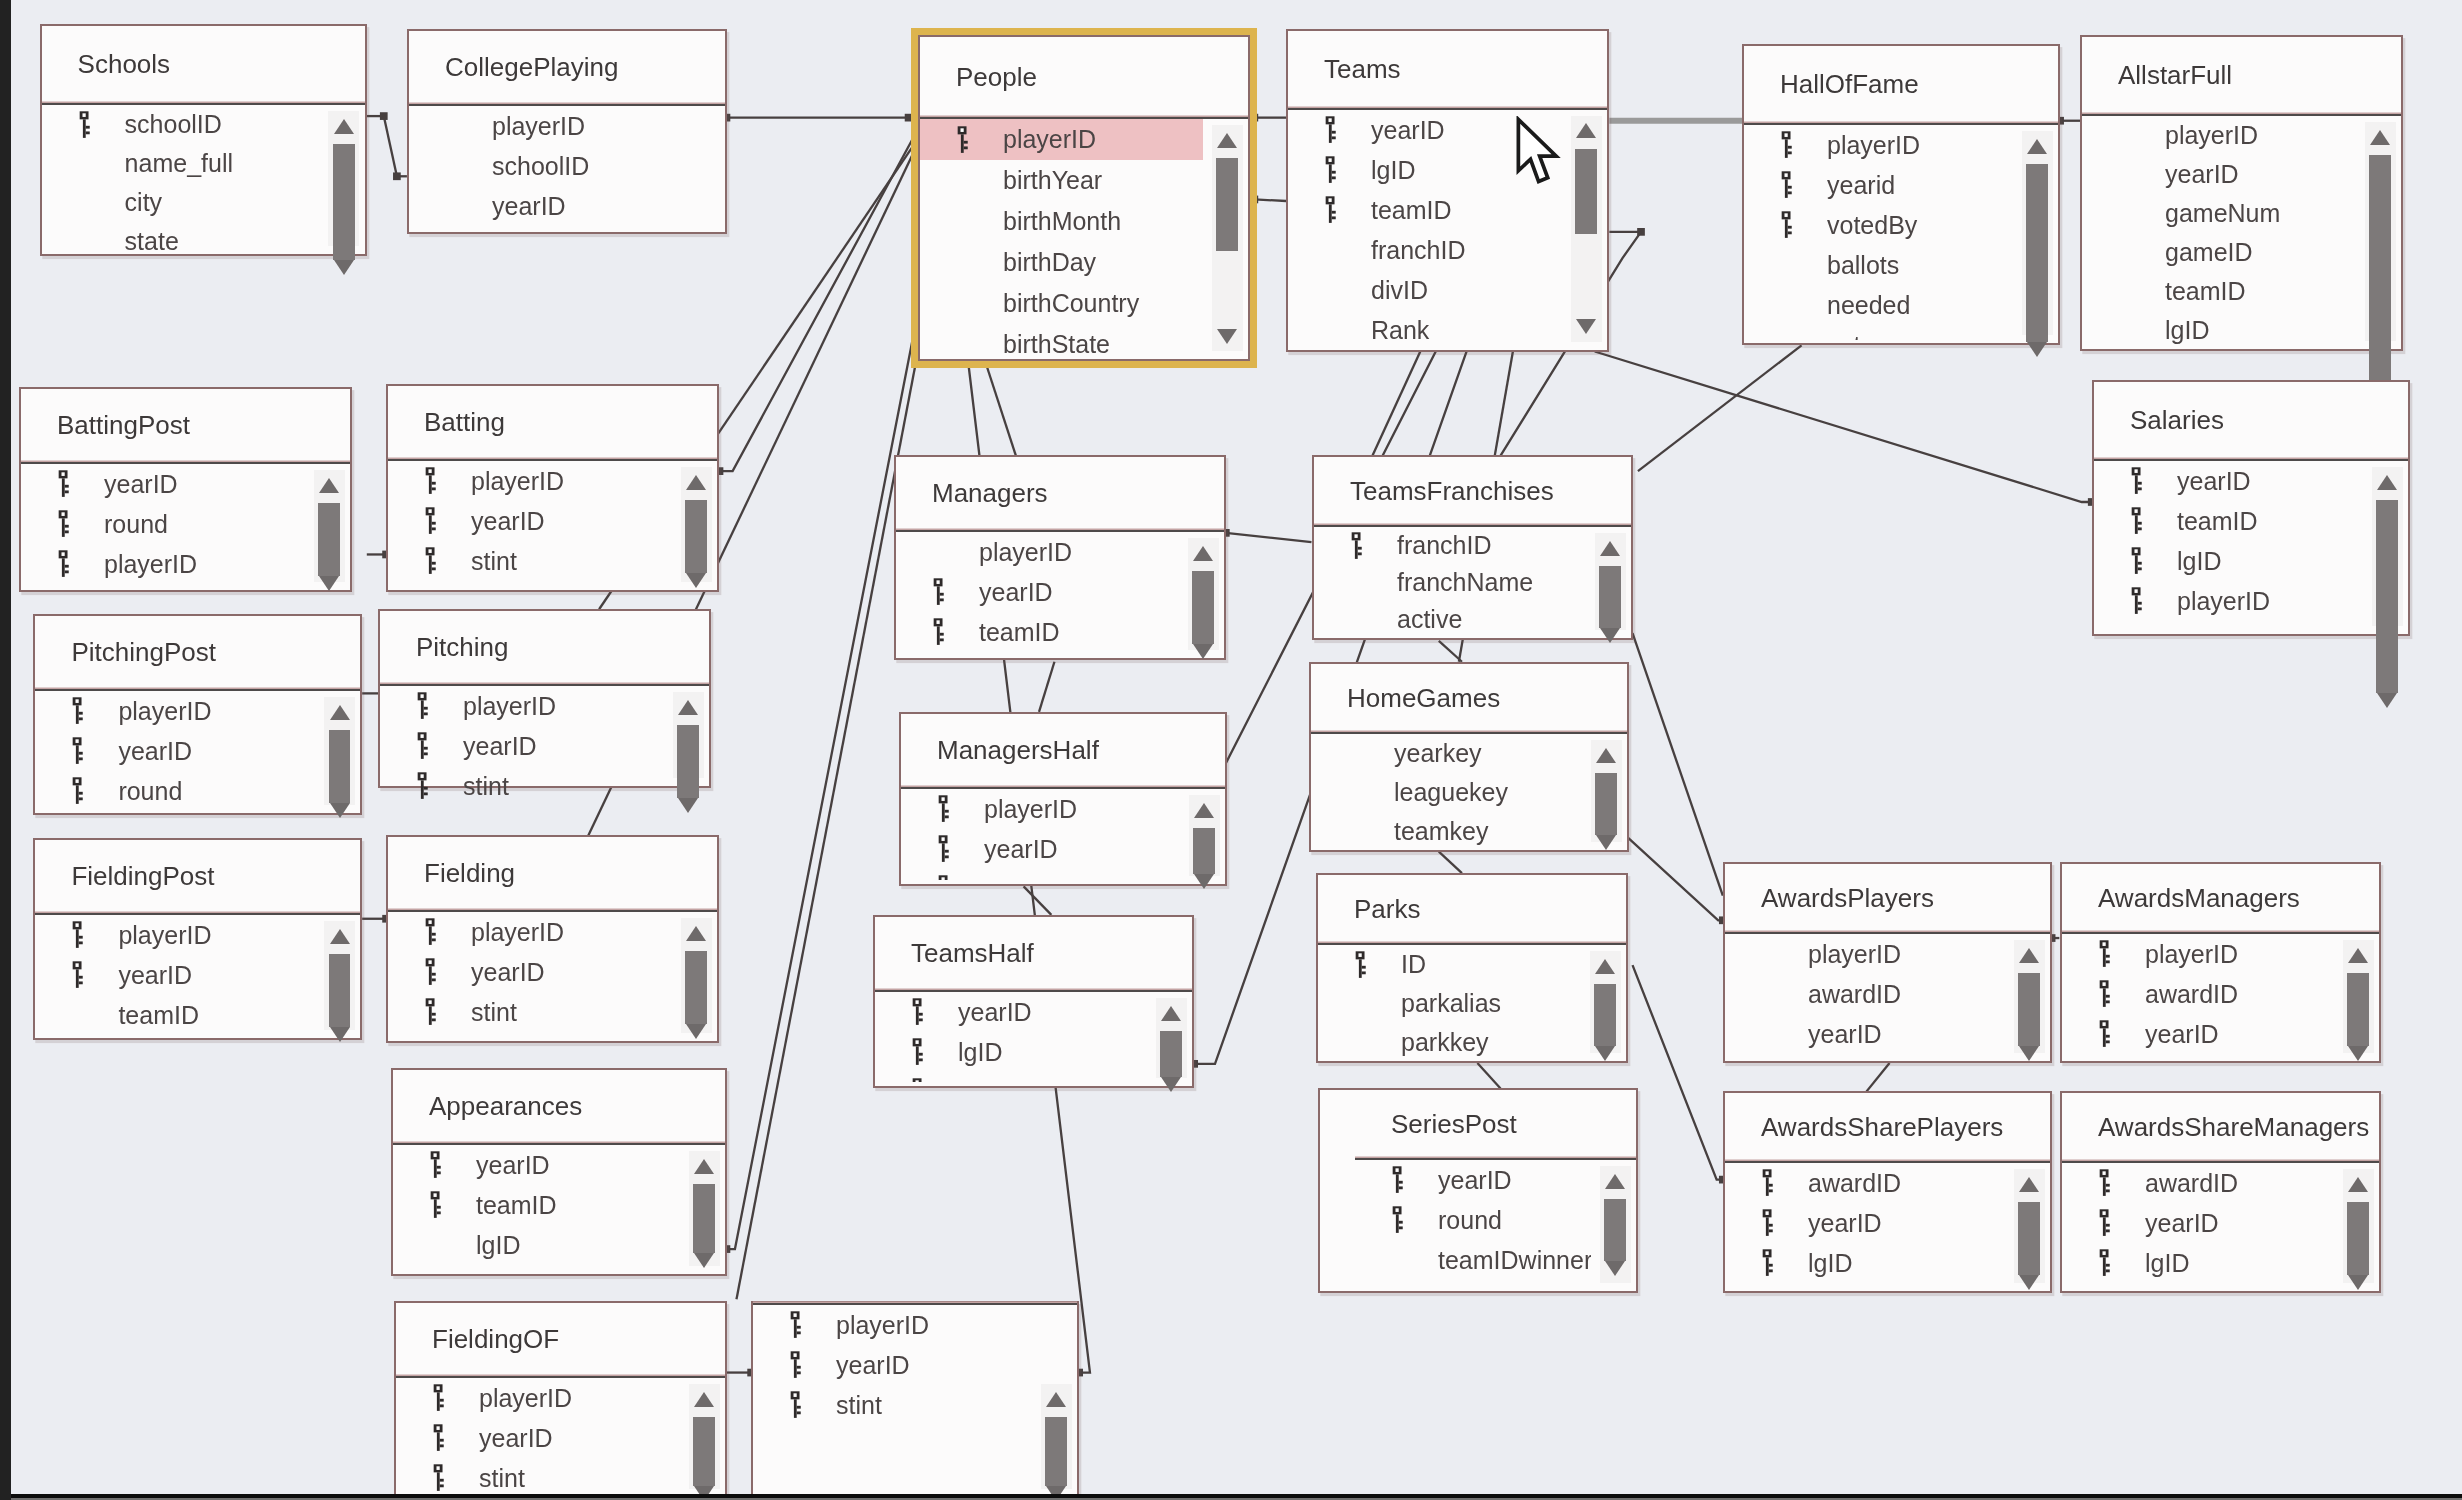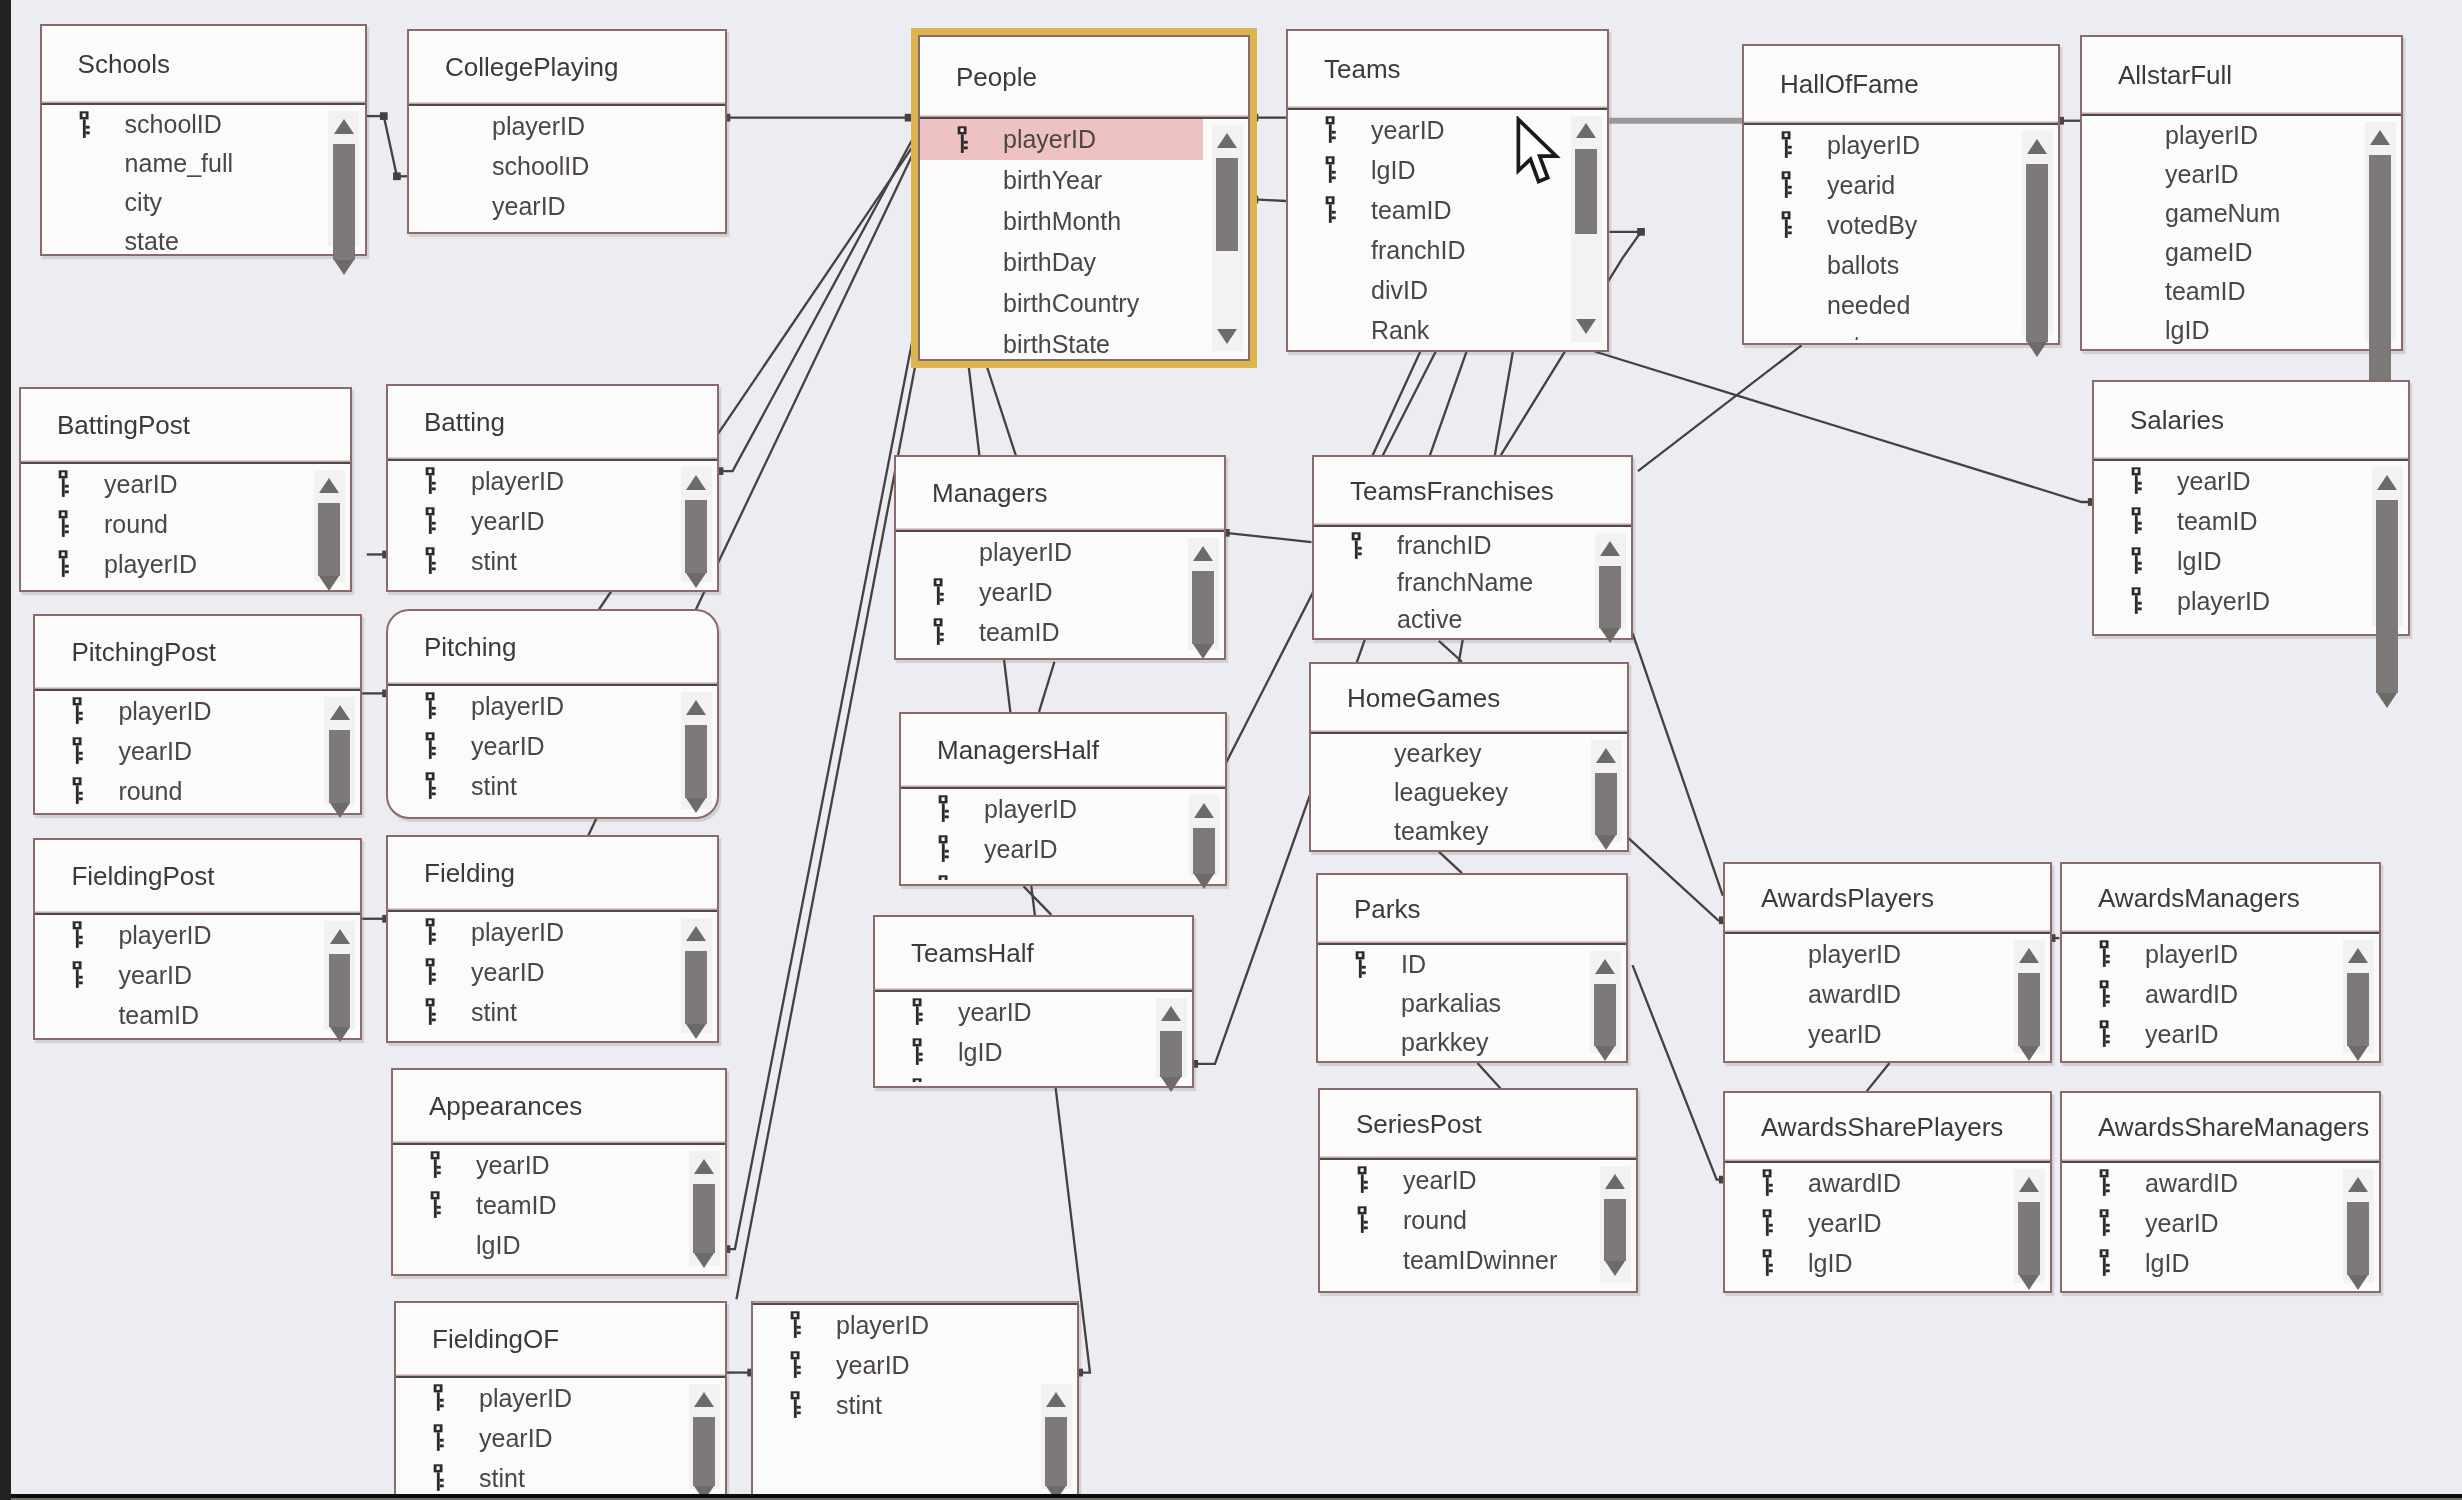--- a/index.html
+++ b/index.html
@@ -561,21 +561,21 @@
           </span>
           <span class="fname">round</span>
         </div>
       </div>
       <div class="sbar" style="top:81px">
         <div class="arr up"></div>
         <div class="thumb" style="height:73px"></div>
         <div class="arr dn"></div>
       </div>
     </div>
-    <div class="table" style="left: 375px; top: 609px; width: 333px; height: 210px; border-radius: 23px;">
+    <div class="table" style="left: 367px; top: 609px; width: 333px; height: 179px;">
       <div class="ttl" style="height:73px;line-height:73px">Pitching</div>
       <div class="sep"></div>
       <div class="body" style="height:127px">
         <div class="row" style="height:40px;line-height:40px">
           <span class="key">
             <svg viewBox="0 0 20 36" width="17" height="29" aria-hidden="true">
               <g fill="#2e2a2a">
                 <rect x="4" y="1" width="11" height="10"></rect>
                 <rect x="7.5" y="3.5" width="4" height="4.5" fill="#fdfcfc"></rect>
                 <rect x="8" y="11" width="3.5" height="23"></rect>
@@ -1092,21 +1092,21 @@
         <div class="row" style="height:39px;line-height:39px">
           <span class="fname">parkkey</span>
         </div>
       </div>
       <div class="sbar" style="top:76px">
         <div class="arr up"></div>
         <div class="thumb" style="height:62px"></div>
         <div class="arr dn"></div>
       </div>
     </div>
-    <div class="table" style="left: 1307px; top: 1088px; width: 320px; height: 205px;">
+    <div class="table" style="left: 1307px; top: 1088px; width: 320px; height: 205px; padding-left: 35px;">
       <div class="ttl" style="height:68px;line-height:68px">SeriesPost</div>
       <div class="sep"></div>
       <div class="body" style="height:128px">
         <div class="row" style="height:40px;line-height:40px">
           <span class="key">
             <svg viewBox="0 0 20 36" width="17" height="29" aria-hidden="true">
               <g fill="#2e2a2a">
                 <rect x="4" y="1" width="11" height="10"></rect>
                 <rect x="7.5" y="3.5" width="4" height="4.5" fill="#fdfcfc"></rect>
                 <rect x="8" y="11" width="3.5" height="23"></rect>

